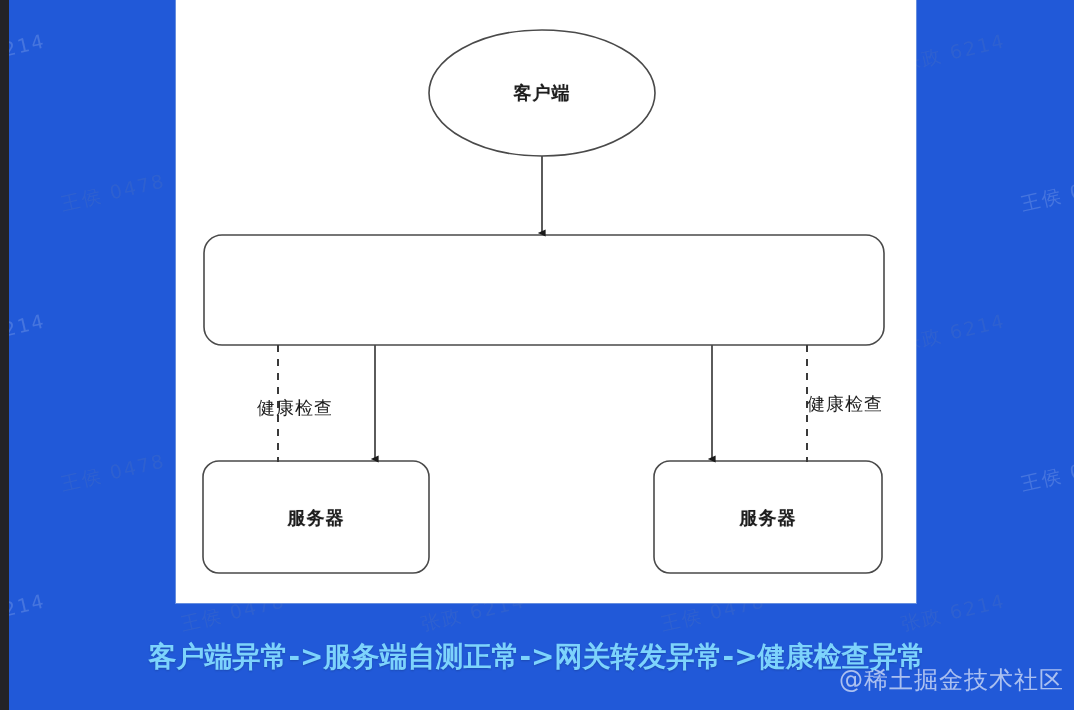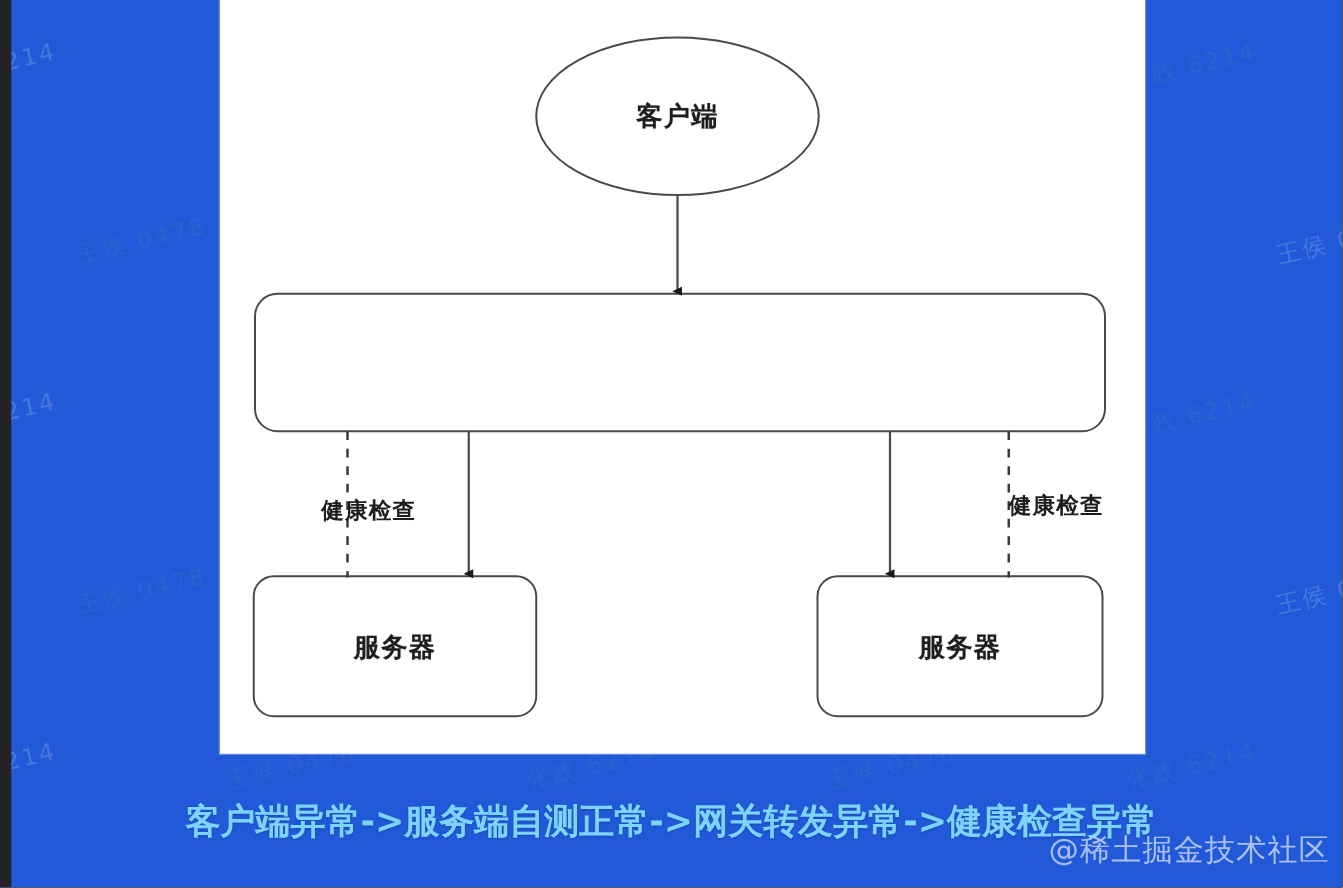--- a/index.html
+++ b/index.html
@@ -71,32 +71,32 @@
     height: 603px;
     z-index: 12;
   }
 
   .node-label {
     position: absolute;
     z-index: 14;
     color: #1d1d1d;
     font-family: "DejaVu Sans", sans-serif;
     font-weight: 600;
-    font-size: 21px;
+    font-size: 18px;
     letter-spacing: 1px;
     white-space: nowrap;
     transform: translate(-50%, -50%);
     text-shadow: 0 0 1px rgba(0,0,0,0.25);
   }
   .edge-label {
     position: absolute;
     z-index: 14;
     color: #1d1d1d;
     font-family: "DejaVu Sans", sans-serif;
-    font-weight: 700;
+    font-weight: 400;
     font-size: 18px;
     letter-spacing: 1px;
     white-space: nowrap;
     transform: translate(-50%, -50%);
   }
 
   
   #caption {
     position: absolute;
     left: 0;

